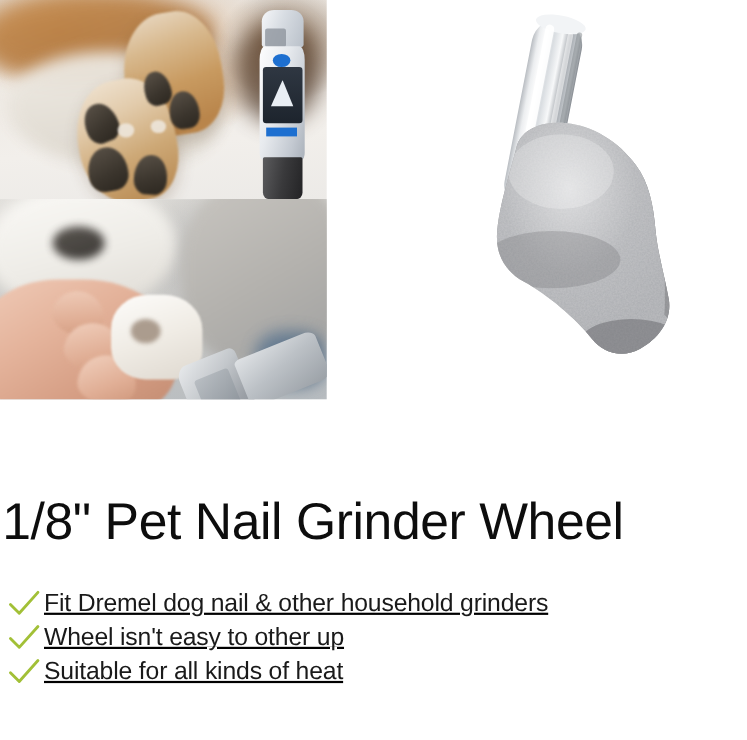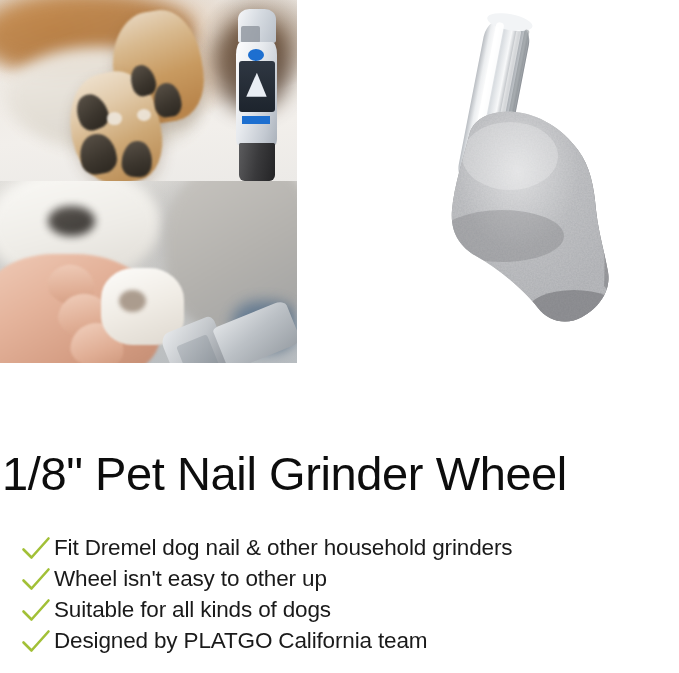--- a/index.html
+++ b/index.html
@@ -293,26 +293,27 @@
     font-size: 47px;
     font-weight: 400;
     line-height: 1.06;
     color: #0d0d0d;
     letter-spacing: -0.4px;
     white-space: nowrap;
   }
 
   #feature-list {
     position: absolute;
-    left: 18px;
+    left: 4px;
     top: 533px;
     width: 660px;
     margin: 0;
     padding: 0;
     list-style: none;
+    text-decoration: underline;
   }
   .feature-row {
     display: flex;
     align-items: center;
     height: 31px;
   }
   .check-icon {
     flex: 0 0 36px;
     width: 36px;
     height: 31px;
@@ -483,23 +484,17 @@
     <li class="feature-row">
       <svg class="check-icon" viewBox="0 0 36 31">
         <path d="M5.5 16.5 L13.5 24.5 L30.5 5.5" fill="none" stroke="#A2C037" stroke-width="2.6" stroke-linecap="round" stroke-linejoin="round"></path>
       </svg>
       <span class="feature-text">Wheel isn't easy to other up</span>
     </li>
     <li class="feature-row">
       <svg class="check-icon" viewBox="0 0 36 31">
         <path d="M5.5 16.5 L13.5 24.5 L30.5 5.5" fill="none" stroke="#A2C037" stroke-width="2.6" stroke-linecap="round" stroke-linejoin="round"></path>
       </svg>
-      <span class="feature-text">Suitable for all kinds of dogs</span>
-    </li>
-    <li class="feature-row">
-      <svg class="check-icon" viewBox="0 0 36 31">
-        <path d="M5.5 16.5 L13.5 24.5 L30.5 5.5" fill="none" stroke="#A2C037" stroke-width="2.6" stroke-linecap="round" stroke-linejoin="round"></path>
-      </svg>
-      <span class="feature-text">Designed by PLATGO California team</span>
+      <span class="feature-text">Suitable for all kinds of heat</span>
     </li>
   </ul>
 
 </div>
 
 </body></html>

